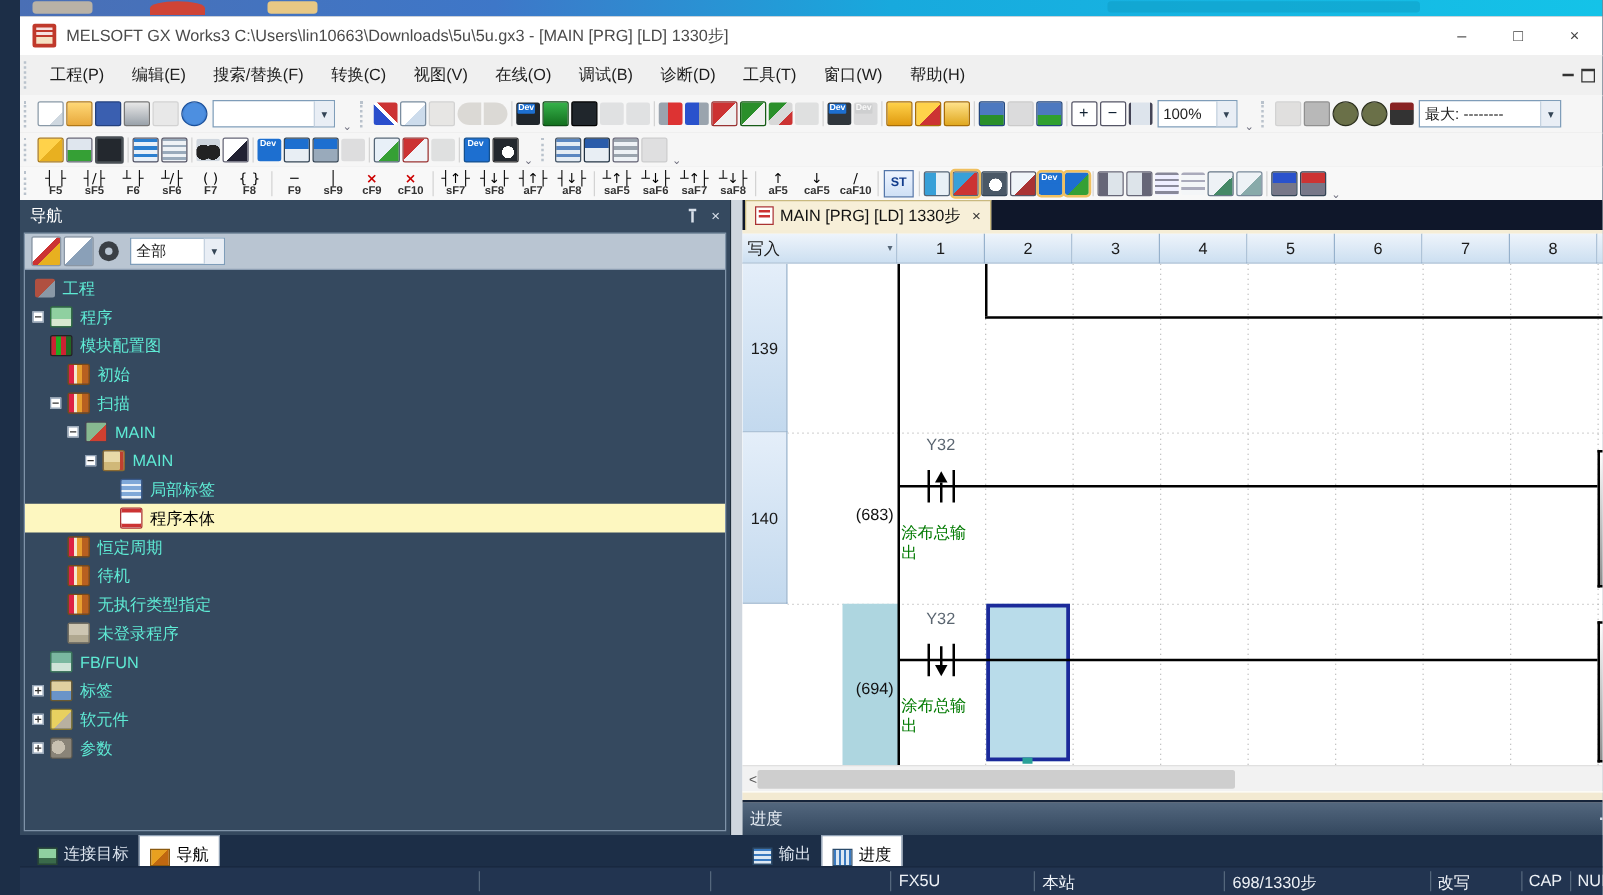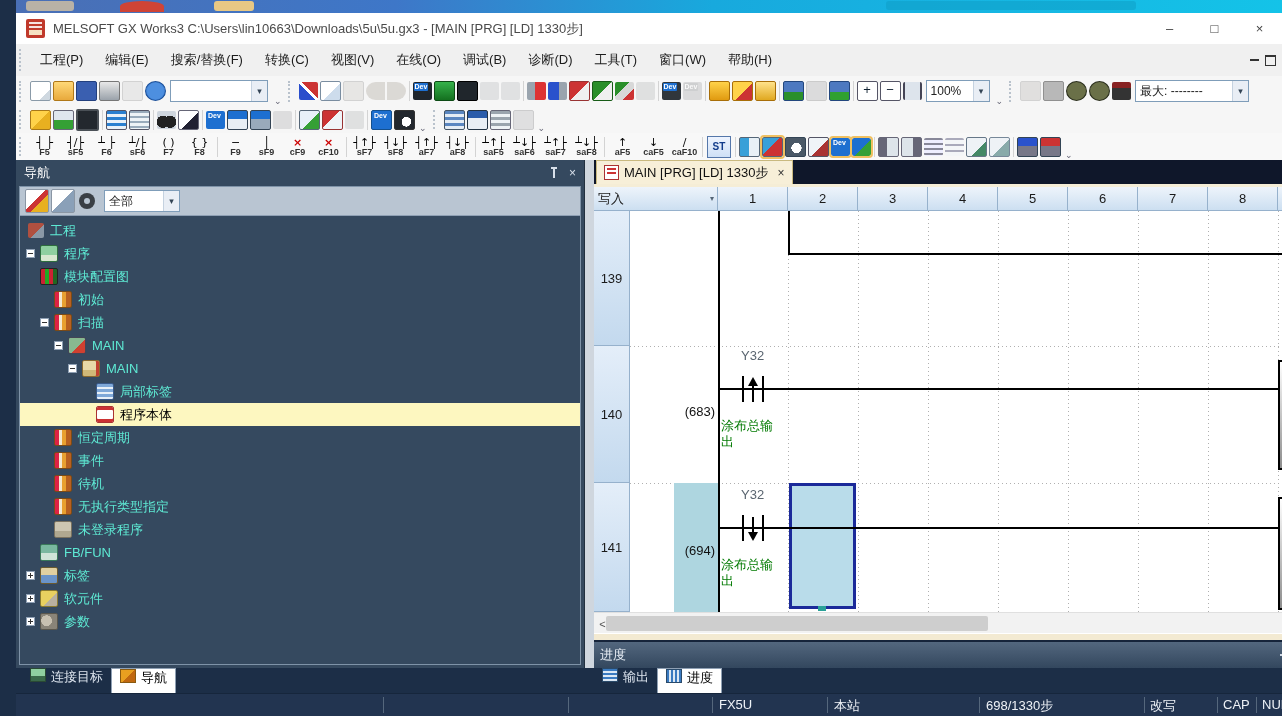--- a/index.html
+++ b/index.html
@@ -117,21 +117,21 @@
   .hscroll{position:absolute;left:0;right:0;top:452px;height:21px;background:#f2f2f2;display:flex;align-items:center;border-top:1px solid #e0e0e0}
   .harr{width:17px;height:100%;display:flex;align-items:center;justify-content:center;color:#555;font-size:11px}
   .hthumb{position:absolute;left:12px;top:3px;width:382px;height:15px;background:#cecece;border-radius:2px}
   .cream2{position:absolute;left:0;right:0;top:473px;height:7px;background:#f3ead2;border-top:1px solid #fff}
   .proghdr{position:absolute;left:0;right:0;top:480px;height:28px;background:linear-gradient(180deg,#53677e,#33475e);
            display:flex;align-items:center;color:#e8eef5;font-size:13px;padding-left:6px;box-sizing:border-box;border-top:2px solid #16243a}
   .proghdr .dash{margin-left:auto;margin-right:10px;width:8px;height:2px;background:#cfd8e4}
 
   
   .btabs{top:668px;height:25px;background:#1c2e47;display:flex;align-items:flex-start}
-  .btab{height:24px;display:flex;align-items:flex-start;padding:0 8px;font-size:13px;color:#dce4ee;white-space:nowrap}
+  .btab{height:24px;display:flex;align-items:flex-end;padding:0 8px;font-size:13px;color:#dce4ee;white-space:nowrap}
   .btab.on{background:#fff;color:#000;border:1px solid #8fa0b4;border-bottom:none}
   .bico{width:14px;height:12px;margin-right:5px;flex:none}
 
   
   .status{top:693px;height:23px;background:#223450;border-top:1px solid #16263c}
   .stext{position:absolute;top:3px;font-size:13px;color:#eef2f7;white-space:nowrap}
   .ssep{position:absolute;top:3px;width:1px;height:16px;background:#55677c}
 </style>
 </head>
 <body>
@@ -457,25 +457,20 @@
             <span>程序本体</span>
           </div>
         <div class="trow lv2">
             <span class="slot"></span>
             <span class="tico" style="background:repeating-linear-gradient(90deg,#d24 0 4px,#f4e8d0 4px 7px,#e8a030 7px 11px,#b86020 11px 16px);border:1px solid #7a4a18"></span>
             <span>恒定周期</span>
           </div>
         <div class="trow lv2">
             <span class="slot"></span>
             <span class="tico" style="background:repeating-linear-gradient(90deg,#d24 0 4px,#f4e8d0 4px 7px,#e8a030 7px 11px,#b86020 11px 16px);border:1px solid #7a4a18"></span>
-            <span>事件</span>
-          </div>
-        <div class="trow lv2">
-            <span class="slot"></span>
-            <span class="tico" style="background:repeating-linear-gradient(90deg,#d24 0 4px,#f4e8d0 4px 7px,#e8a030 7px 11px,#b86020 11px 16px);border:1px solid #7a4a18"></span>
             <span>待机</span>
           </div>
         <div class="trow lv2">
             <span class="slot"></span>
             <span class="tico" style="background:repeating-linear-gradient(90deg,#d24 0 4px,#f4e8d0 4px 7px,#e8a030 7px 11px,#b86020 11px 16px);border:1px solid #7a4a18"></span>
             <span>无执行类型指定</span>
           </div>
         <div class="trow lv2">
             <span class="slot"></span>
             <span class="tico" style="background:linear-gradient(180deg,#cdc6b2 60%,#b0a890 60%);border:1px solid #7a7260"></span>
@@ -543,21 +538,20 @@
       <div class="dotv" style="left:474px"></div>
       <div class="dotv" style="left:544px"></div>
       <div class="dotv" style="left:614px"></div>
       <div class="dotv" style="left:684px"></div>
 
       <div class="doth" style="left:36px;right:0;top:135px"></div>
       <div class="doth" style="left:36px;right:0;top:272px"></div>
 
       <div class="rowhdr" style="top:0;height:135px">139</div>
       <div class="rowhdr" style="top:135px;height:137px">140</div>
-      <div class="rowhdr" style="top:272px;height:129px">141</div>
 
       <div class="cyancell"></div>
       <div class="selcell"></div>
       <div class="selhandle"></div>
 
       <div class="wire" style="left:124px;top:0;width:2px;height:401px"></div>
 
       <div class="wire" style="left:194px;top:0;width:2px;height:42px"></div>
       <div class="wire" style="left:194px;top:42px;width:510px;height:2px"></div>
 

